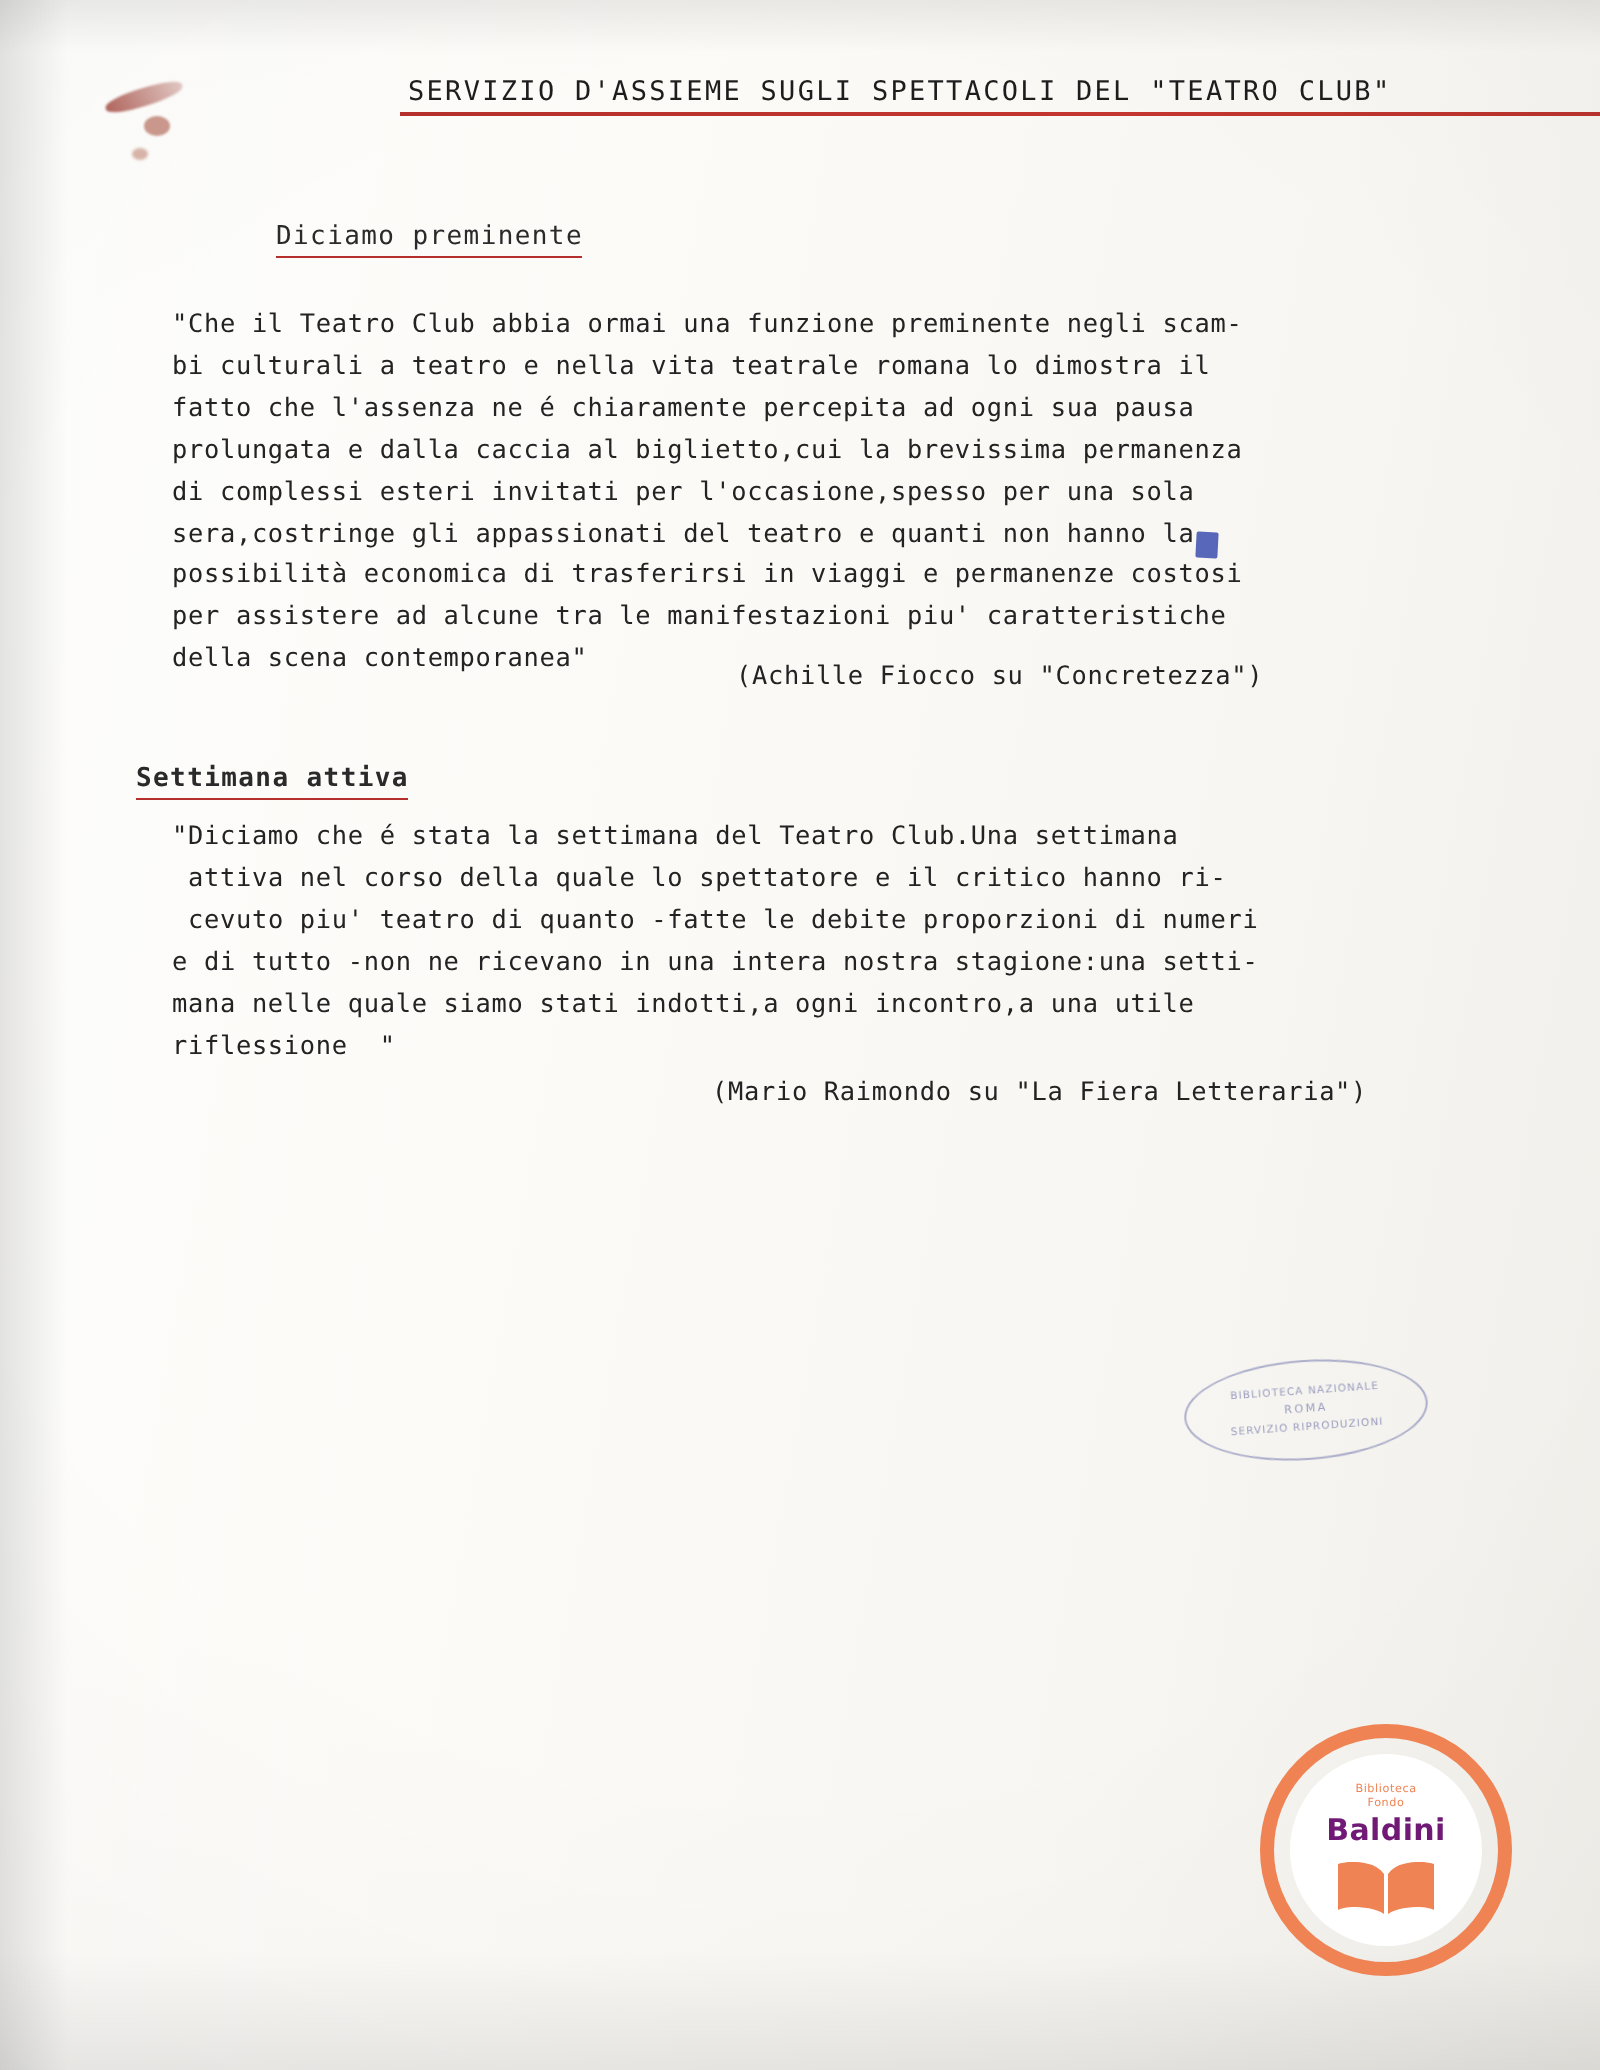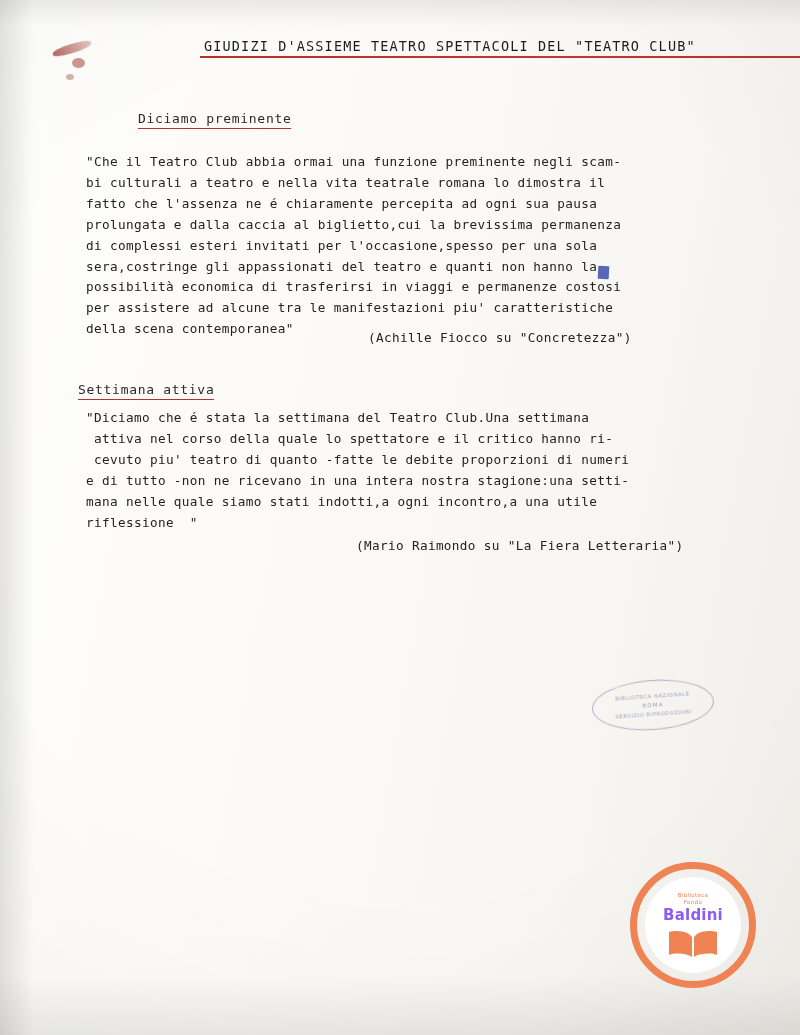--- a/index.html
+++ b/index.html
@@ -106,21 +106,21 @@
   .heading::after {
     content: "";
     position: absolute;
     left: 0;
     right: 0;
     bottom: -3px;
     height: 1.4px;
     background: #b5302c;
   }
   #heading-1 { left: 138px; top: 111px; }
-  #heading-2 { left: 78px; top: 382px; }
+  #heading-2 { left: 68px; top: 382px; font-weight: bold; }
 
   .para {
     position: absolute;
     font-size: 12.7px;
     line-height: 20.9px;
     letter-spacing: 0.35px;
     color: #232323;
     white-space: pre-wrap;
     text-align: left;
   }
@@ -207,21 +207,21 @@
     font-size: 5.6px;
     line-height: 6.4px;
     color: #ef8354;
     letter-spacing: 0.3px;
     text-align: center;
   }
   .logo-word {
     font-family: "DejaVu Sans", "Liberation Sans", sans-serif;
     font-size: 15px;
     font-weight: 700;
-    color: #8b5cf6;
+    color: #701a75;
     letter-spacing: 0.2px;
     margin-top: 1px;
   }
   .logo-book {
     margin-top: 4px;
     width: 56px;
     height: 30px;
   }
 </style>
 </head>
@@ -231,21 +231,21 @@
 
   <div class="paper-tone"></div>
   <div class="edge-shade-top"></div>
   <div class="edge-shade-left"></div>
   <div class="edge-shade-bottom"></div>
 
   <div class="smudge smudge-a"></div>
   <div class="smudge smudge-b"></div>
   <div class="smudge smudge-c"></div>
 
-  <div class="title">GIUDIZI D'ASSIEME TEATRO SPETTACOLI DEL "TEATRO CLUB"</div>
+  <div class="title">SERVIZIO D'ASSIEME SUGLI SPETTACOLI DEL "TEATRO CLUB"</div>
   <div class="title-rule-clip">
     <div class="title-rule-inner"></div>
   </div>
 
   <div class="heading" id="heading-1">Diciamo preminente</div>
 
   <div class="para" id="para-1">"Che il Teatro Club abbia ormai una funzione preminente negli scam-
 bi culturali a teatro e nella vita teatrale romana lo dimostra il
 fatto che l'assenza ne é chiaramente percepita ad ogni sua pausa
 prolungata e dalla caccia al biglietto,cui la brevissima permanenza

